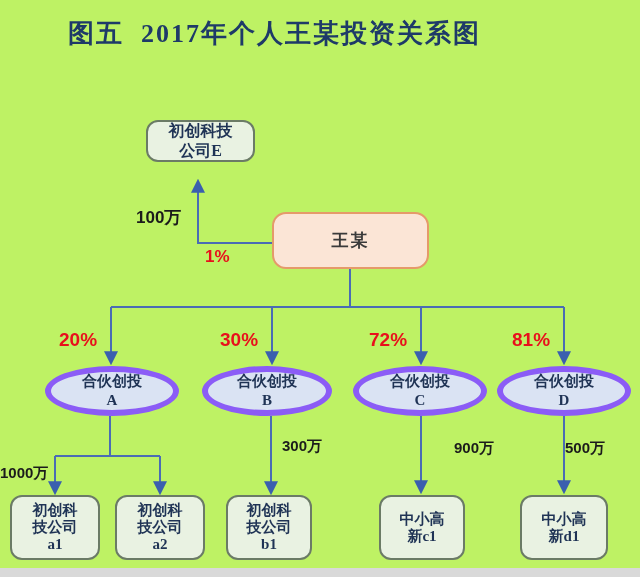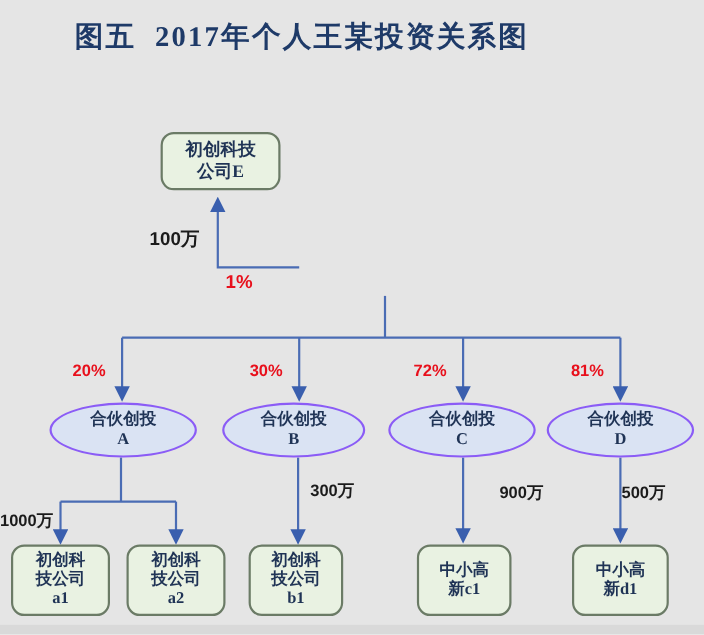--- a/index.html
+++ b/index.html
@@ -1,17 +1,17 @@
 <!DOCTYPE html>
 <html><head>
 <meta charset="utf-8">
 <style>
   html,body{margin:0;padding:0;background:#ffffff;}
   .canvas{
-    position:relative;width:640px;height:577px;background:#e5e5e5;
+    position:relative;width:640px;height:577px;background:#bef264;
     font-family:"Liberation Serif",serif;overflow:hidden;
   }
   .title{
     position:absolute;left:68px;top:16px;
     font-size:26px;font-weight:bold;color:#1e3a68;
     letter-spacing:2px;white-space:pre;
     font-family:"Liberation Serif",serif;
   }
   svg.connectors{position:absolute;left:0;top:0;z-index:1;}
   .node{
@@ -22,30 +22,30 @@
   .green-box{
     background:#e9f2e2;border:2.5px solid #6b7b66;border-radius:12px;
     color:#1f3355;font-size:16px;line-height:20px;
   }
   .green-box.small{font-size:15px;line-height:17px;}
   .orange-box{
     background:#fbe5d6;border:2.5px solid #e59a6a;border-radius:14px;
     color:#3a3a3a;font-size:17px;letter-spacing:2px;
   }
   .ellipse{
-    background:#dae3f3;border:2px solid #8b5cf6;border-radius:50%;
+    background:#dae3f3;border:6px solid #8b5cf6;border-radius:50%;
     color:#1f3355;font-size:15px;line-height:19px;
   }
   .lbl{
     position:absolute;z-index:2;font-weight:bold;white-space:pre-line;
     font-family:"Liberation Sans",sans-serif;
   }
   .amount{color:#1b1b1b;font-size:16px;}
   .amount.sm{font-size:15px;}
-  .pct{color:#e8101c;font-size:15px;text-align:center;width:44px;}
+  .pct{color:#e8101c;font-size:19px;text-align:left;width:44px;}
   .bottom-edge{
     position:absolute;left:0;top:568px;width:640px;height:9px;
     background:#d9d9d9;z-index:0;
   }
 </style>
 </head>
 <body>
 
 <div class="canvas">
 
@@ -70,23 +70,24 @@
 
     <path d="M110,416 L110,456 M55,456 L160,456" fill="none" stroke="#4a6cb4" stroke-width="2"></path>
     <path d="M55,456 L55,491" fill="none" stroke="#4a6cb4" stroke-width="2" marker-end="url(#arr)"></path>
     <path d="M160,456 L160,491" fill="none" stroke="#4a6cb4" stroke-width="2" marker-end="url(#arr)"></path>
 
     <path d="M271,416 L271,491" fill="none" stroke="#4a6cb4" stroke-width="2" marker-end="url(#arr)"></path>
     <path d="M421,416 L421,490" fill="none" stroke="#4a6cb4" stroke-width="2" marker-end="url(#arr)"></path>
     <path d="M564,416 L564,490" fill="none" stroke="#4a6cb4" stroke-width="2" marker-end="url(#arr)"></path>
   </svg>
 
-  <div class="node green-box" style="left:146px;top:120px;width:109px;height:53px;">初创科技
+  <div class="node green-box" style="left:146px;top:120px;width:109px;height:42px;">初创科技
 公司E</div>
 
+  <div class="node orange-box" style="left:272px;top:212px;width:157px;height:57px;">王某</div>
 
   <div class="node ellipse" style="left:45px;top:366px;width:134px;height:50px;">合伙创投
 A</div>
   <div class="node ellipse" style="left:202px;top:366px;width:130px;height:50px;">合伙创投
 B</div>
   <div class="node ellipse" style="left:353px;top:366px;width:134px;height:50px;">合伙创投
 C</div>
   <div class="node ellipse" style="left:497px;top:366px;width:134px;height:50px;">合伙创投
 D</div>
 

